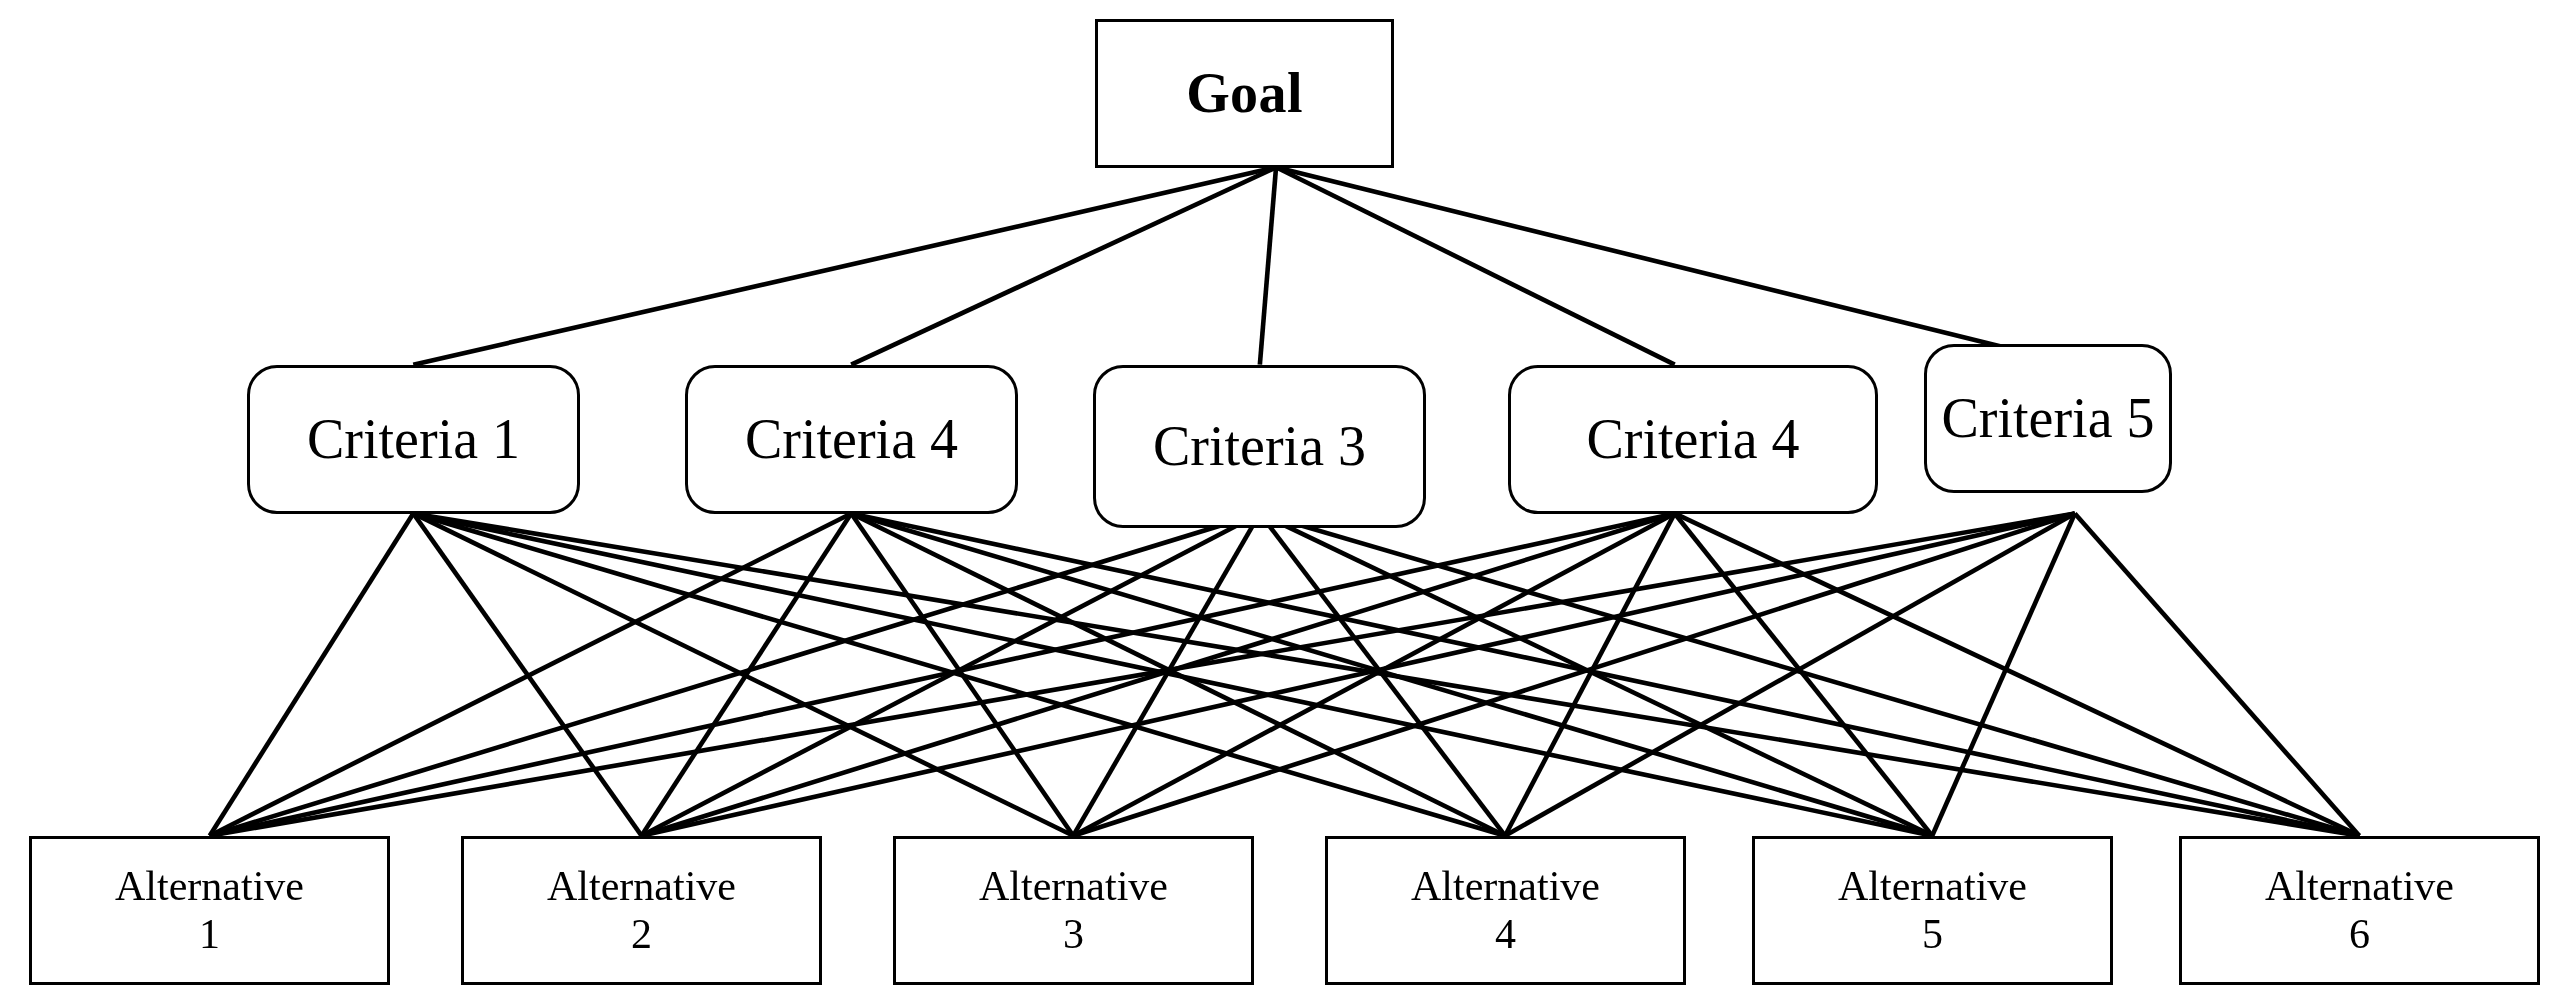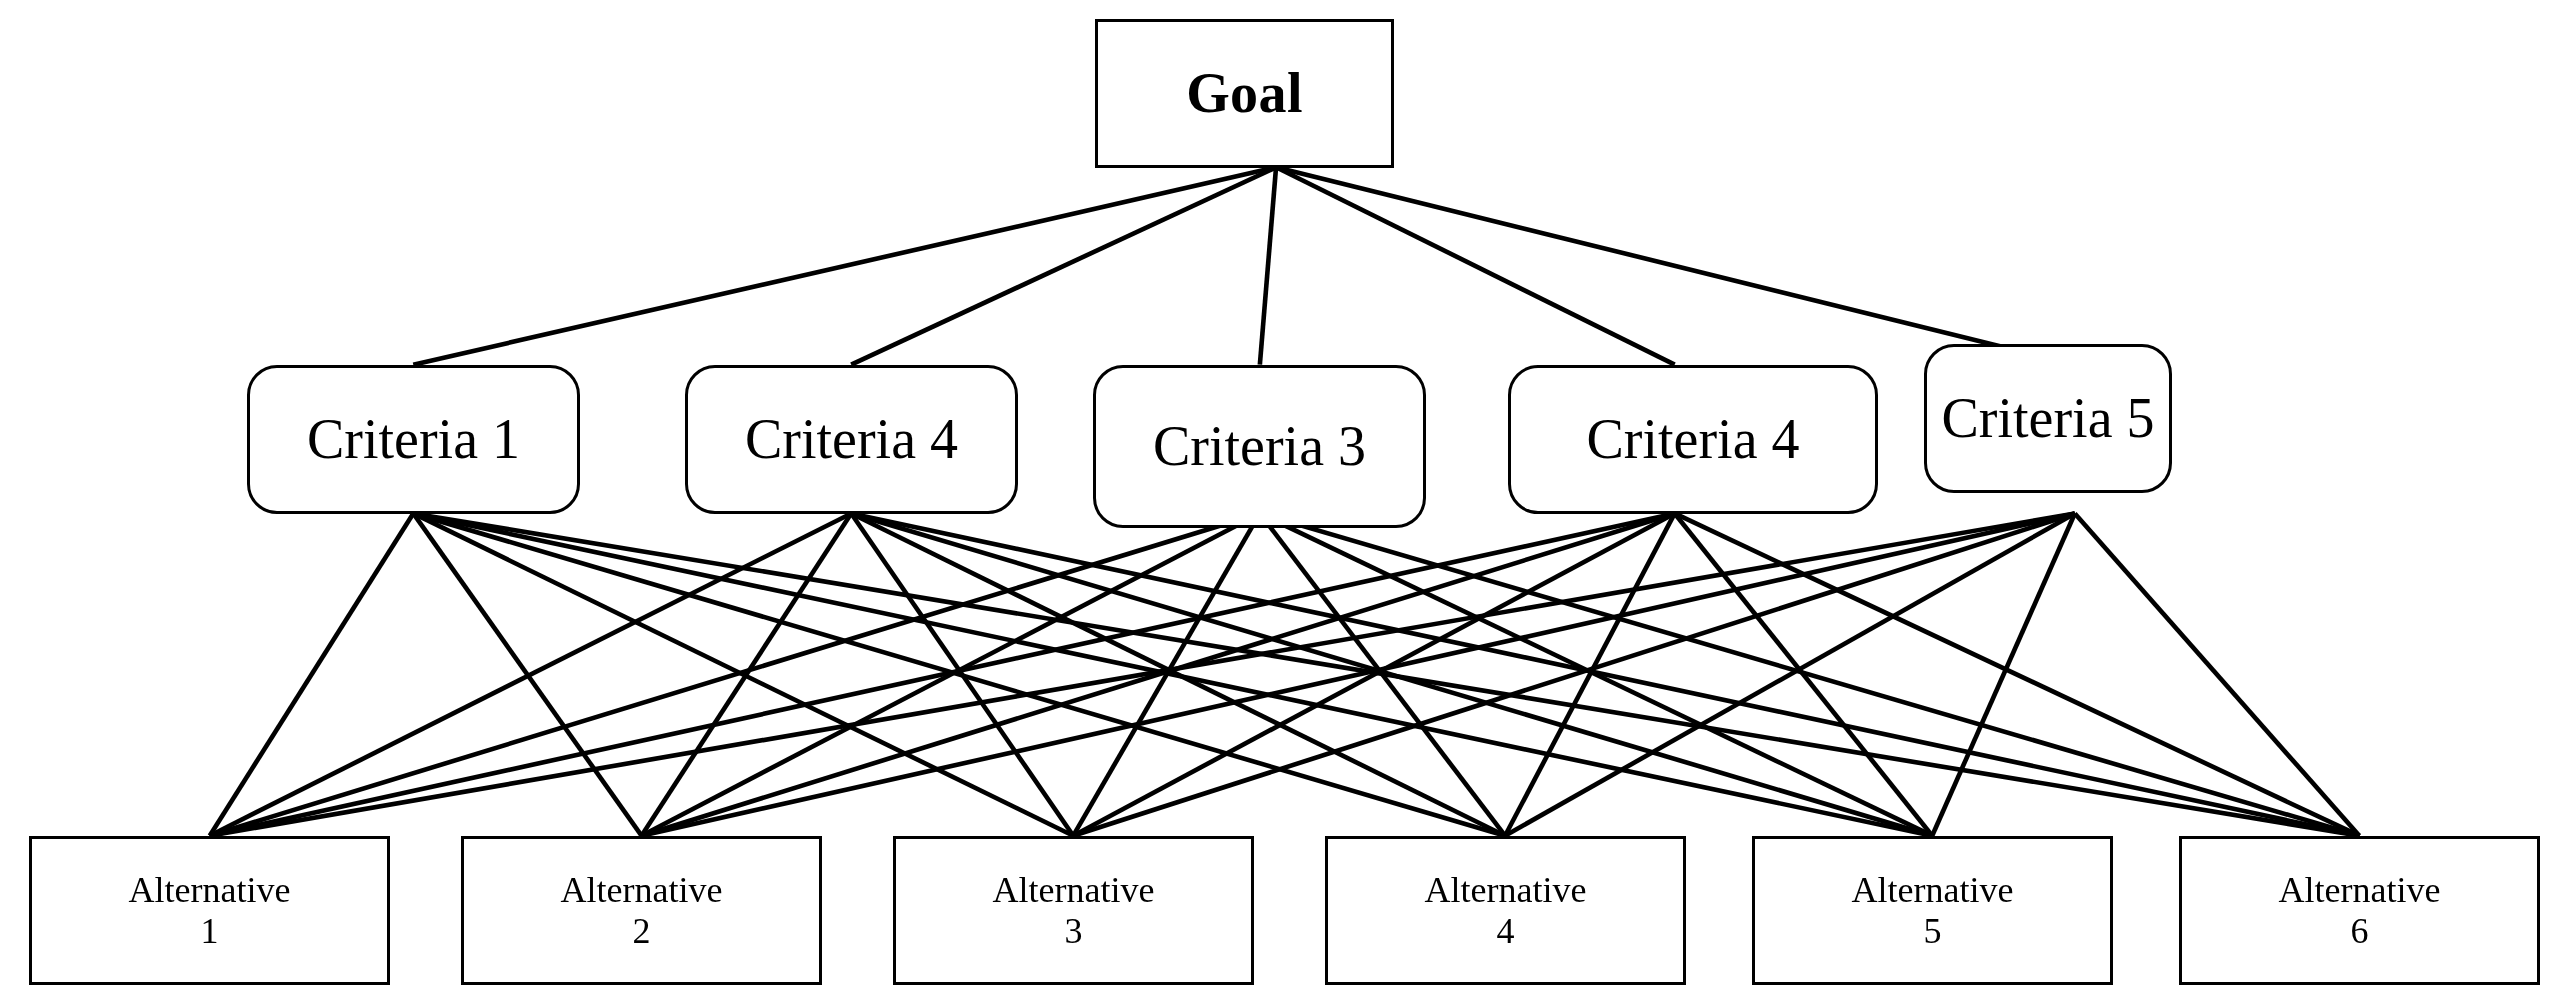--- a/index.html
+++ b/index.html
@@ -41,21 +41,21 @@
     font-size: 56px;
     letter-spacing: 0.4px;
   }
   .node-criteria {
     font-weight: normal;
     font-size: 56px;
     border-radius: 30px;
   }
   .node-alternative {
     font-weight: normal;
-    font-size: 36px;
+    font-size: 42px;
     padding: 0 1px;
   }
   .node-label {
     display: block;
     white-space: pre-line;
   }
 </style>
 </head>
 <body>
 

